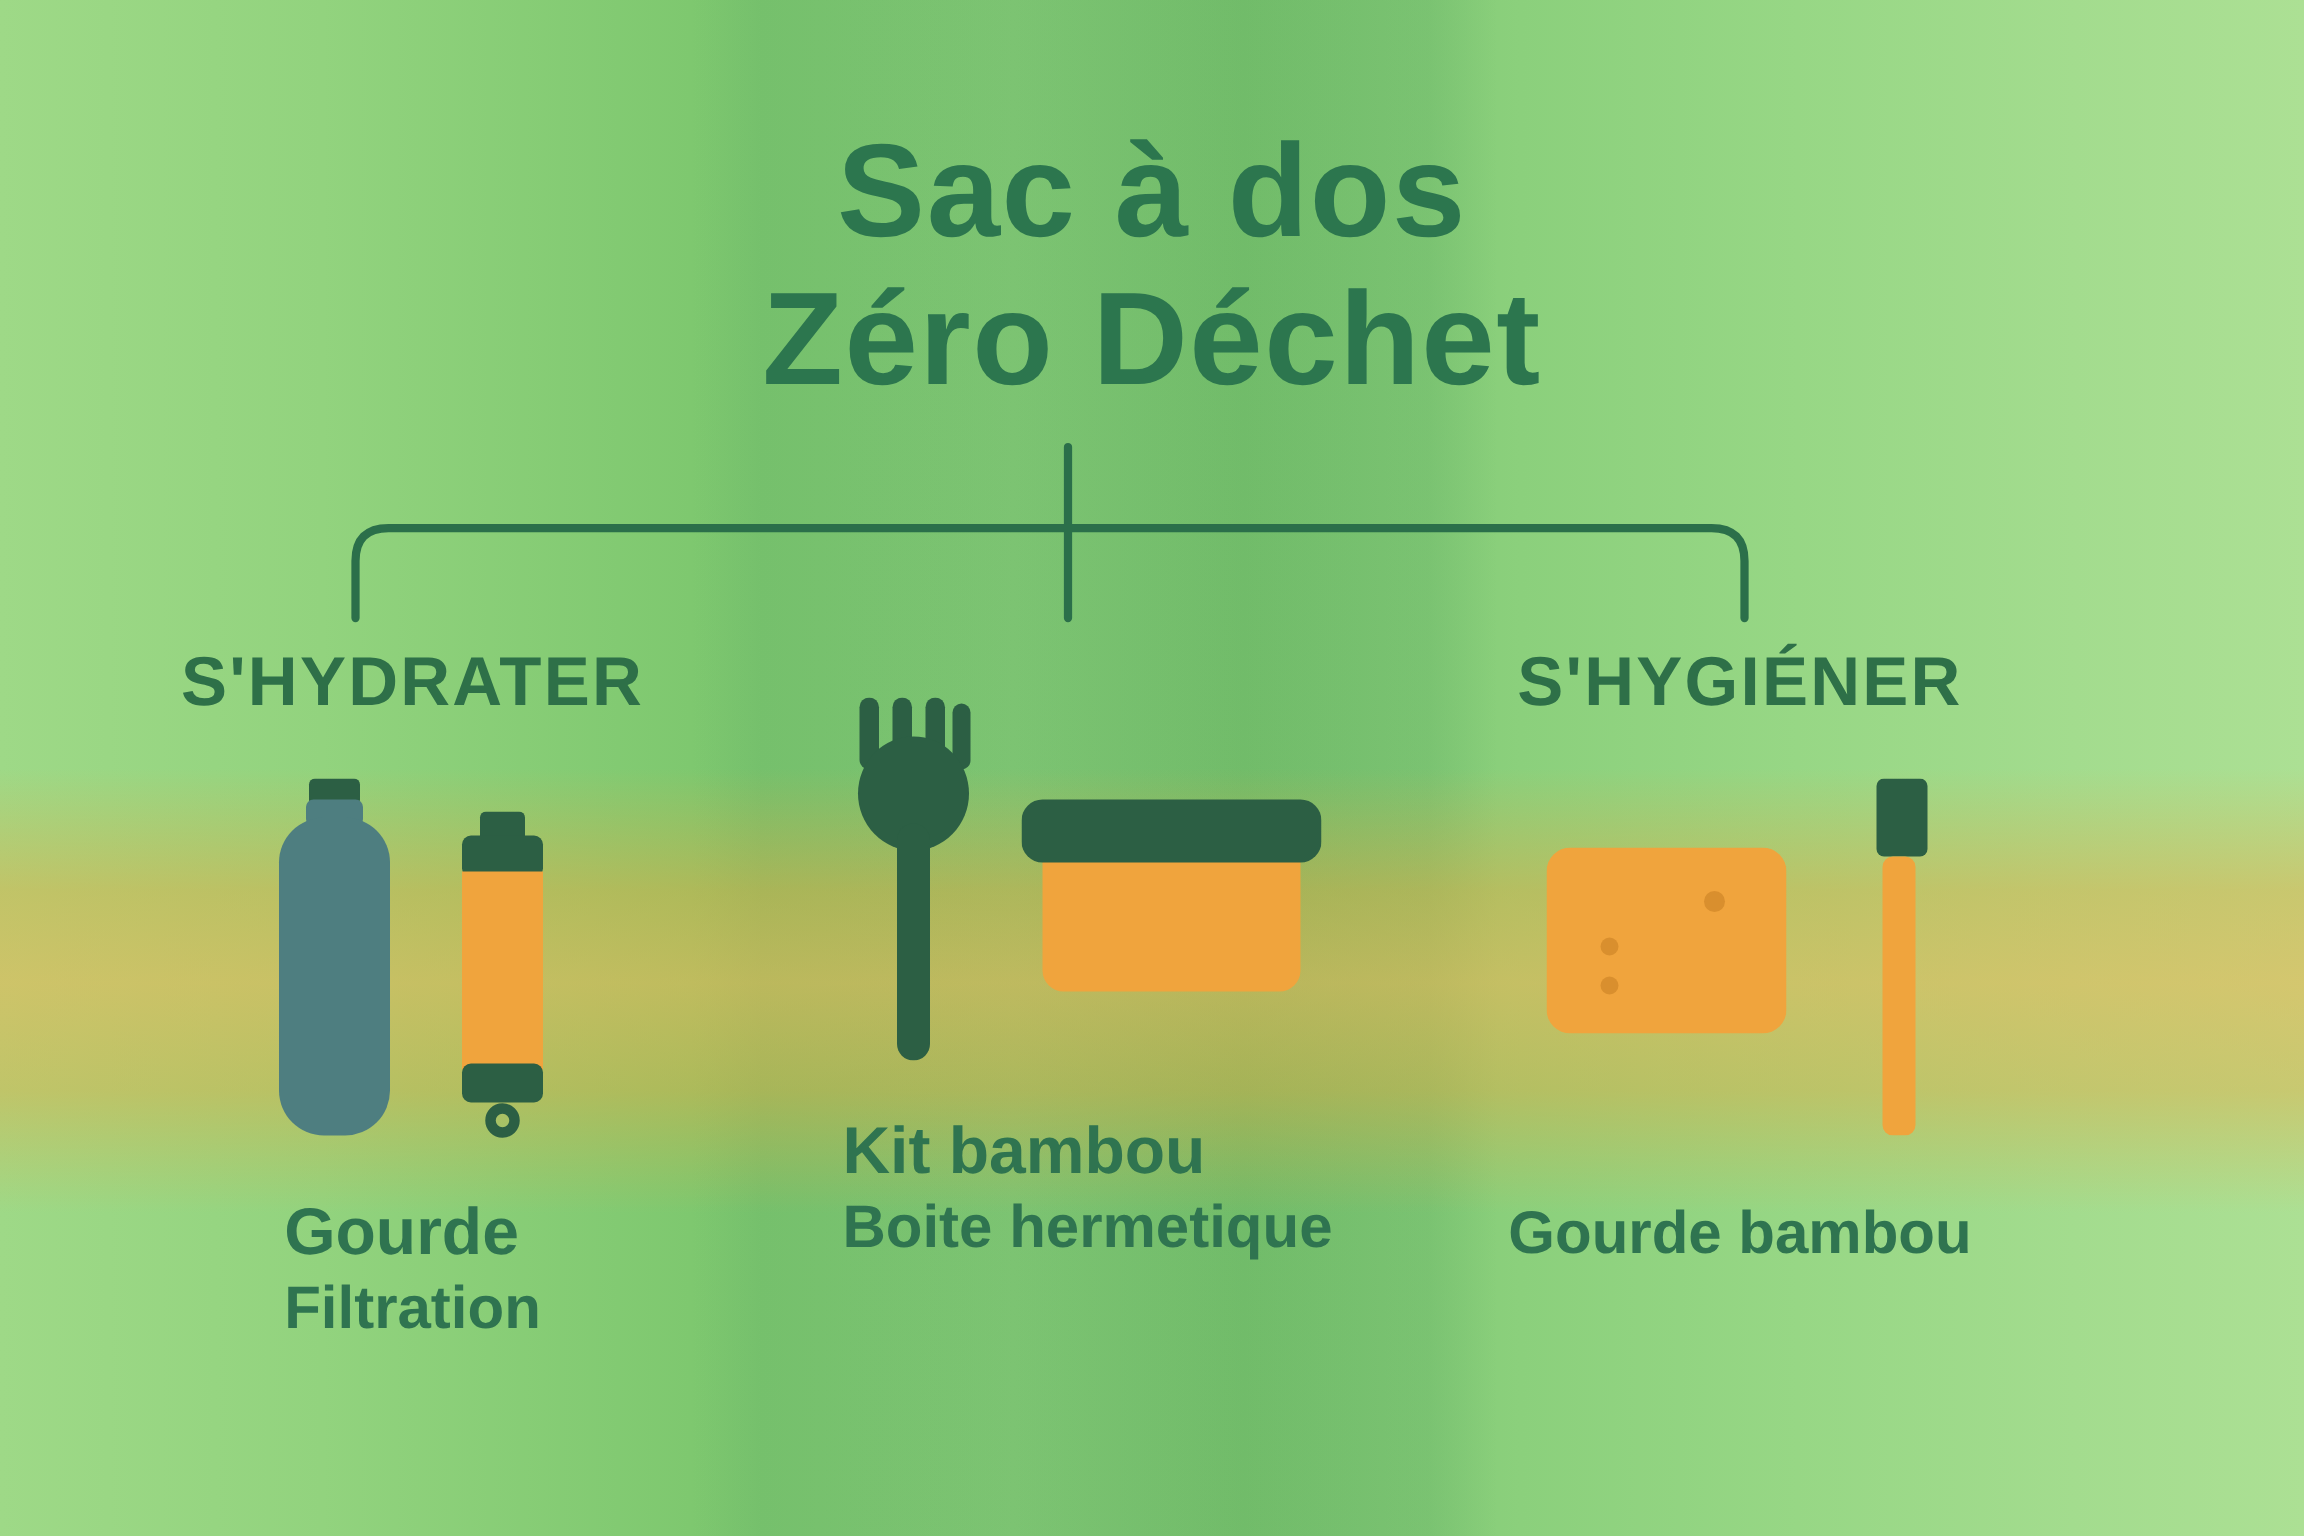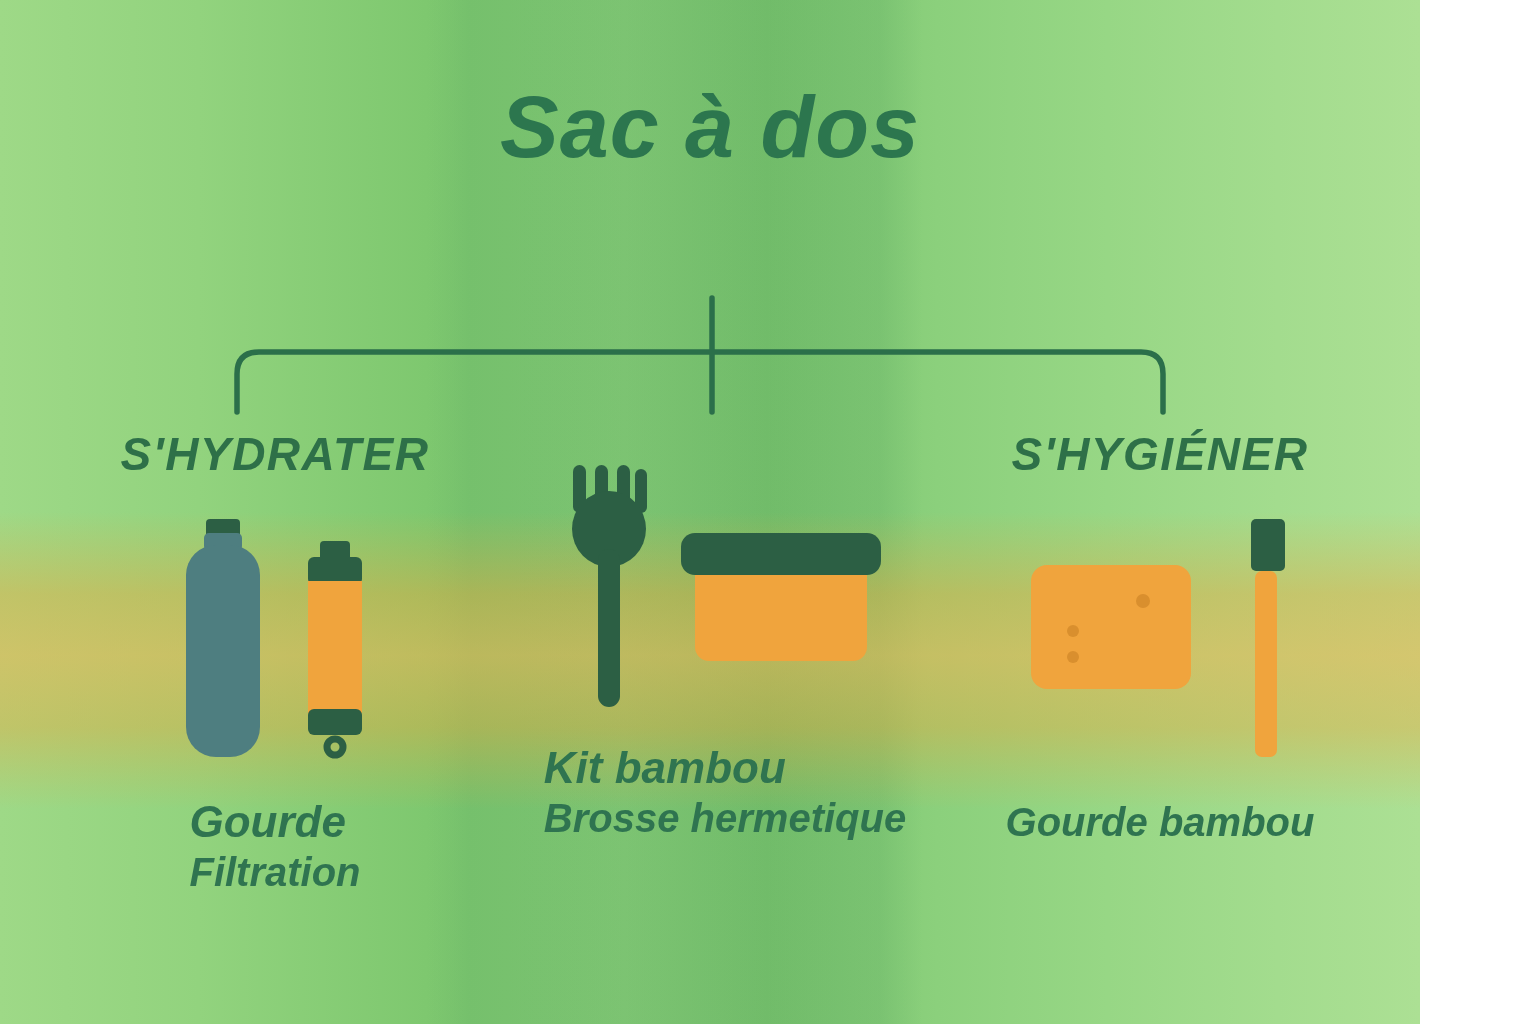--- a/index.html
+++ b/index.html
@@ -1,40 +1,39 @@
 <!DOCTYPE html>
 <html><head>
 <meta charset="utf-8">
 <style>
   html, body { margin: 0; padding: 0; }
   body {
     width: 1536px; height: 1024px; overflow: hidden;
     font-family: "Liberation Sans", sans-serif;
   }
   .canvas {
-    position: relative; width: 1420px; height: 1024px;
+    position: relative; width: 1536px; height: 1024px;
     background:
       
       linear-gradient(180deg,
         rgba(242,166,60,0) 50%,
         rgba(242,166,60,0.42) 58%,
         rgba(245,178,80,0.55) 64%,
         rgba(242,166,60,0.40) 71%,
         rgba(242,166,60,0) 79%),
       
       linear-gradient(90deg,
         rgba(52,138,78,0) 30%,
         rgba(52,138,78,0.14) 33%,
         rgba(52,138,78,0.14) 62%,
         rgba(52,138,78,0) 65%),
       
       linear-gradient(90deg,
         #9ed987 0%, #92d37e 14%, #7ec86f 30%, #88cd78 44%,
         #7bc46e 54%, #8bd07c 66%, #97d785 78%, #a3dc8e 90%, #ace094 100%);
-    font-style: italic;
   }
   .title {
     position: absolute; top: 78px; left: 0; width: 100%;
     text-align: center; color: #2c764e; font-weight: 700;
     font-size: 88px; line-height: 1.12; letter-spacing: 1px;
   }
   .tree { position: absolute; inset: 0; width: 1536px; height: 1024px; }
   .column { position: absolute; top: 427px; display: flex; flex-direction: column; align-items: center; }
   .col-1 { left: 40px;  width: 470px; }
   .col-2 { left: 525px; width: 400px; }
@@ -56,20 +55,21 @@
   .m-soap   { margin-top: 46px; }
   .m-brush  { margin-left: 52px; }
 </style>
 </head>
 <body>
 
 <div class="canvas">
 
   <div class="title">
     <div>Sac à dos</div>
+    <div>Zéro Déchet</div>
   </div>
 
   <svg class="tree" viewBox="0 0 1536 1024" fill="none">
     <path d="M712 298 L712 412 M237 412 L237 374 Q237 352 259 352 L1141 352 Q1163 352 1163 374 L1163 412" stroke="#2b6f4a" stroke-width="5.5" stroke-linecap="round" fill="none"></path>
   </svg>
 
   <div class="column col-1">
     <div class="col-header">S'HYDRATER</div>
     <div class="icons-row">
       <svg class="icon" width="86" height="240" viewBox="0 0 86 240">
@@ -103,21 +103,21 @@
           <rect x="29" y="84" width="22" height="158" rx="11"></rect>
         </g>
       </svg>
       <svg class="icon m-box" width="200" height="150" viewBox="0 0 200 150">
         <rect x="14" y="46" width="172" height="100" rx="14" fill="#f0a43d"></rect>
         <rect x="0" y="18" width="200" height="42" rx="14" fill="#2c5f44"></rect>
       </svg>
     </div>
     <div class="labels">
       <div class="label-1">Kit bambou</div>
-      <div class="label-2">Brosse hermetique</div>
+      <div class="label-2">Boite hermetique</div>
     </div>
   </div>
 
   <div class="column col-3">
     <div class="col-header">S'HYGIÉNER</div>
     <div class="icons-row">
       <svg class="icon m-soap" width="160" height="124" viewBox="0 0 160 124">
         <rect x="0" y="0" width="160" height="124" rx="16" fill="#f0a43d"></rect>
         <circle cx="112" cy="36" r="7" fill="#d98f2e"></circle>
         <circle cx="42" cy="66" r="6" fill="#d98f2e"></circle>

